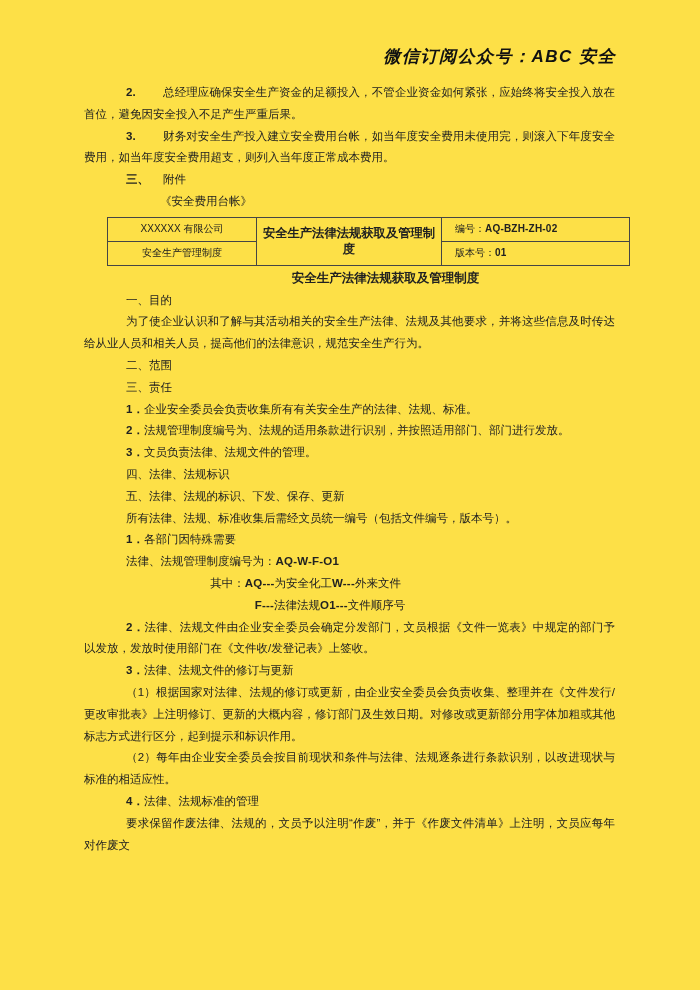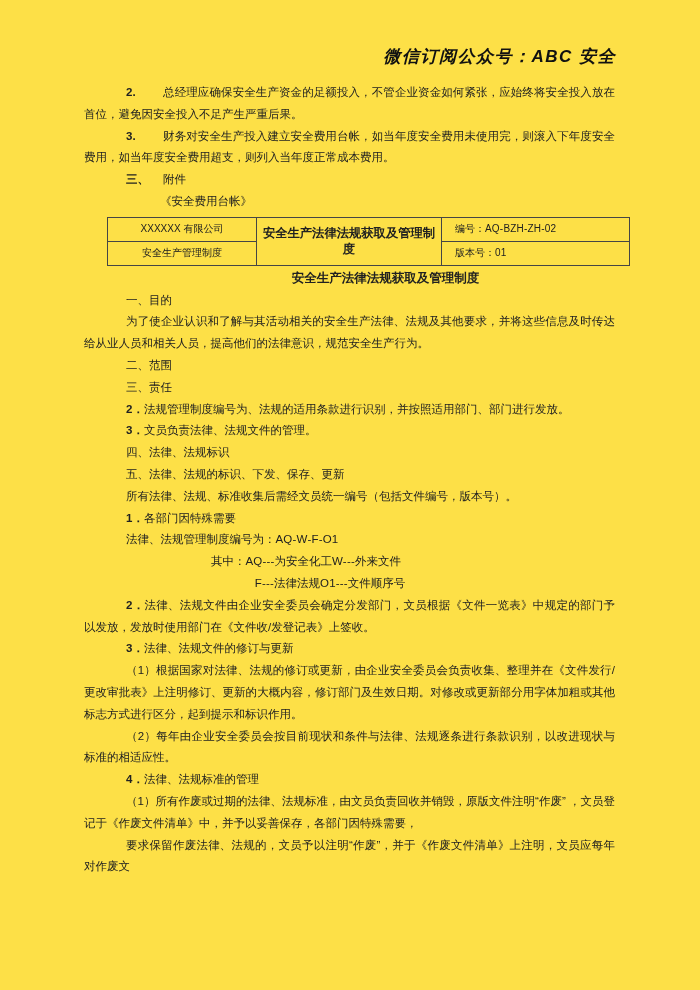--- a/index.html
+++ b/index.html
@@ -20,21 +20,21 @@
   }
   .content{
     position:absolute;left:84px;top:82px;width:531px;
     font-size:11.5px;line-height:21.8px;
     text-align:justify;
   }
   .p{text-indent:42px;}
   .p2{text-indent:76px;}
   .num{display:inline-block;width:37px;font-weight:bold;text-indent:0;}
   .n{font-weight:600;}
-  .code{font-weight:400;letter-spacing:.2px;}
+  .code{font-weight:700;letter-spacing:.2px;}
   .legend{display:flex;padding-left:42px;text-indent:0;text-align:right;}
   .legend .l{width:206px;}
   .legend2{display:flex;padding-left:73px;text-indent:0;text-align:right;}
   .legend2 .l{width:163px;}
   table.doc-table{
     border-collapse:collapse;table-layout:fixed;
     width:502px;margin:4px 0 2px 23px;
   }
   .doc-table td{
     border:1.5px solid #454545;
@@ -82,20 +82,21 @@
       </table>
 
     <div class="doc-title">安全生产法律法规获取及管理制度</div>
 
     <div class="p">一、目的</div>
     <div class="p">为了使企业认识和了解与其活动相关的安全生产法律、法规及其他要求，并将这些信息及时传达给从业人员和相关人员，提高他们的法律意识，规范安全生产行为。</div>
 
     <div class="p">二、范围</div>
 
     <div class="p">三、责任</div>
+    <div class="p"><span class="n">1．</span><span>企业安全委员会负责收集所有有关安全生产的法律、法规、标准。</span></div>
     <div class="p"><span class="n">2．</span><span>法规管理制度编号为、法规的适用条款进行识别，并按照适用部门、部门进行发放。</span></div>
     <div class="p"><span class="n">3．</span><span>文员负责法律、法规文件的管理。</span></div>
 
     <div class="p">四、法律、法规标识</div>
     <div class="p">五、法律、法规的标识、下发、保存、更新</div>
 
     <div class="p">所有法律、法规、标准收集后需经文员统一编号（包括文件编号，版本号）。</div>
 
     <div class="p"><span class="n">1．</span><span>各部门因特殊需要</span></div>
 
@@ -111,17 +112,16 @@
       <span><span class="code">O1---</span><span>文件顺序号</span></span>
     </div>
 
     <div class="p"><span class="n">2．</span><span>法律、法规文件由企业安全委员会确定分发部门，文员根据《文件一览表》中规定的部门予以发放，发放时使用部门在《文件收/发登记表》上签收。</span></div>
 
     <div class="p"><span class="n">3．</span><span>法律、法规文件的修订与更新</span></div>
     <div class="p">（1）根据国家对法律、法规的修订或更新，由企业安全委员会负责收集、整理并在《文件发行/更改审批表》上注明修订、更新的大概内容，修订部门及生效日期。对修改或更新部分用字体加粗或其他标志方式进行区分，起到提示和标识作用。</div>
     <div class="p">（2）每年由企业安全委员会按目前现状和条件与法律、法规逐条进行条款识别，以改进现状与标准的相适应性。</div>
 
     <div class="p"><span class="n">4．</span><span>法律、法规标准的管理</span></div>
-    <div class="p">（1）所有作废或过期的法律、法规标准，由文员负责回收并销毁，原版文件注明“作废” ，文员登记于《作废文件清单》中，并予以妥善保存，各部门因特殊需要，</div>
     <div class="p">要求保留作废法律、法规的，文员予以注明“作废”，并于《作废文件清单》上注明，文员应每年对作废文</div>
 
   </div>
 </div>
 
 </body></html>

